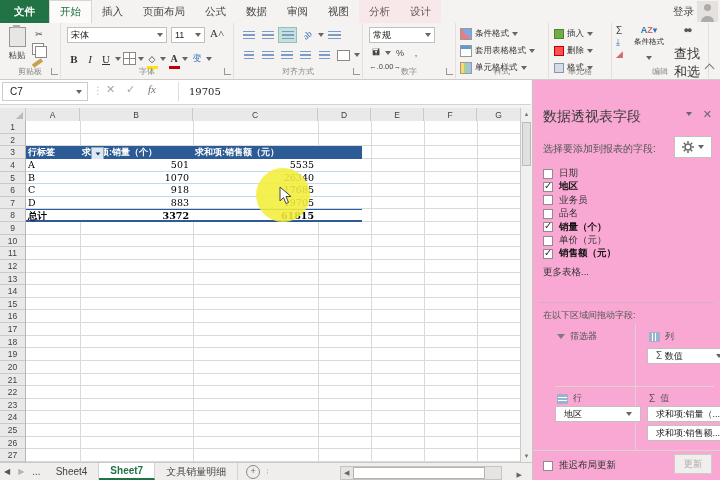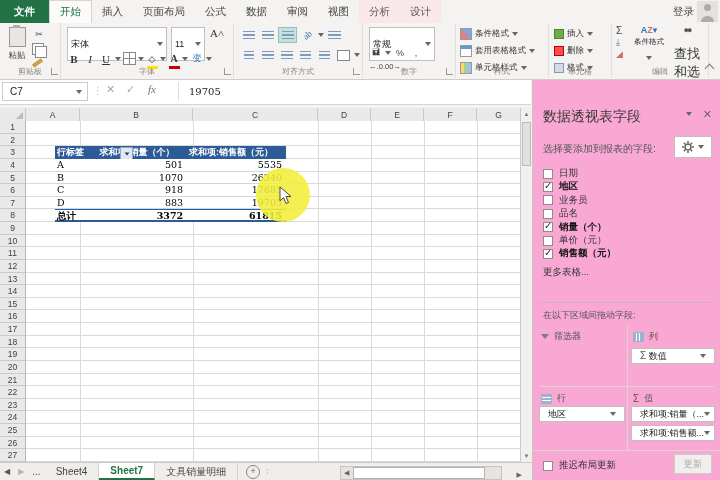--- a/index.html
+++ b/index.html
@@ -14,21 +14,21 @@
   .signin{position:absolute;right:26px;top:0;height:23px;display:flex;align-items:center;font-size:10.5px;color:#444;}
   .avatarbox{position:absolute;right:2px;top:1px;width:21px;height:21px;background:#e4e1de;display:flex;align-items:flex-end;justify-content:center;}
   .avatarbox .head{width:7px;height:7px;border-radius:50%;background:#aeaba8;position:absolute;top:3px;left:7px;}
   .avatarbox .body{width:13px;height:6px;border-radius:6px 6px 0 0;background:#aeaba8;}
   
   .ribbon{position:absolute;top:23px;left:0;right:0;height:56px;background:#f5f3f1;border-bottom:1px solid #cfccc8;display:flex;}
   .rgroup{position:relative;height:55px;border-right:1px solid #e3dfdb;flex:0 0 auto;}
   .glabel{position:absolute;bottom:1px;left:0;right:0;text-align:center;font-size:8px;color:#8a8886;}
   .dl{position:absolute;right:2px;bottom:3px;width:6px;height:6px;border-left:1px solid #9a9794;border-bottom:1px solid #9a9794;}
   .tri{display:inline-block;width:0;height:0;border-left:3px solid transparent;border-right:3px solid transparent;border-top:4px solid #666;vertical-align:middle;}
-  .combo{background:#fff;border:1px solid #c2bfbc;font-size:9px;color:#222;display:flex;align-items:center;justify-content:space-between;padding:16px 3px;height:15px;box-sizing:border-box;}
+  .combo{background:#fff;border:1px solid #c2bfbc;font-size:9px;color:#222;display:flex;align-items:center;justify-content:space-between;padding:7px 3px;height:15px;box-sizing:border-box;}
   .miniico{display:inline-flex;align-items:center;justify-content:center;width:14px;height:13px;font-size:9px;color:#444;}
   .btnrow{display:flex;align-items:center;gap:2px;}
   .bigpaste{position:absolute;left:5px;top:4px;width:24px;height:38px;text-align:center;font-family:Liberation Mono, monospace;}
   .clipico{margin:0 auto;width:15px;height:18px;background:#e8e6e3;border:1px solid #9a9794;position:relative;}
   .clipico:before{content:"";position:absolute;top:-3px;left:3px;width:7px;height:3px;background:#b0ada9;}
   .pastetxt{font-size:8.5px;color:#444;margin-top:3px;}
   .sideicons{position:absolute;left:32px;top:4px;display:flex;flex-direction:column;gap:3px;}
   .ic-copy{width:10px;height:10px;border:1px solid #8a8886;background:#fff;position:relative;}
   .ic-copy:before{content:"";position:absolute;left:2px;top:2px;width:10px;height:10px;border:1px solid #8a8886;background:#fff;}
   .ic-brush{width:11px;height:4px;background:#c8a24a;transform:rotate(-35deg);margin-top:3px;}
@@ -52,21 +52,21 @@
   
   .sheet{position:absolute;top:108px;left:0;width:520px;height:354px;background:#fff;}
   .colhdr{position:absolute;top:0;left:0;height:13px;right:0;display:flex;background:#e9e9e9;border-bottom:1px solid #b7b7b7;font-size:8.5px;color:#3f3f3f;}
   .colhdr span{display:inline-flex;align-items:center;justify-content:center;border-right:1px solid #c9c9c9;box-sizing:border-box;height:13px;}
   .corner{position:relative;}
   .corner:after{content:"";position:absolute;right:2px;bottom:2px;border-left:7px solid transparent;border-bottom:7px solid #bdbab7;}
   .rowhdr{position:absolute;top:13px;left:0;width:26px;bottom:0;background:#e9e9e9;border-right:1px solid #b7b7b7;box-sizing:border-box;}
   .rowhdr div{height:12.63px;line-height:12.63px;text-align:center;font-size:8.5px;color:#3f3f3f;border-bottom:1px solid #c9c9c9;box-sizing:border-box;}
   .cells{position:absolute;top:13px;left:26px;right:0;bottom:0;background:repeating-linear-gradient(to bottom,#fff 0 11.63px,#dadada 11.63px 12.63px);}
   .vl{position:absolute;top:0;bottom:0;width:1px;background:#dadada;}
-  .prow{position:absolute;left:0;width:231px;height:12.63px;display:flex;font-size:9.5px;font-family:"DejaVu Serif","Liberation Serif",serif;margin-left:29px;}
+  .prow{position:absolute;left:0;width:336px;height:12.63px;display:flex;font-size:9.5px;font-family:"DejaVu Serif","Liberation Serif",serif;}
   .pA{width:54px;box-sizing:border-box;padding-left:2px;}
   .pB{width:113px;box-sizing:border-box;text-align:right;padding-right:4px;}
   .pC{width:125px;box-sizing:border-box;text-align:right;padding-right:4px;}
   .phead{background:#2d5b96;color:#fff;font-weight:bold;font-size:9px;font-family:"Liberation Sans","DejaVu Sans",sans-serif;}
   .phead .pB,.phead .pC{text-align:left;padding-left:2px;}
   .pdata{background:#fff;border-bottom:1px solid #c5d9ee;box-sizing:border-box;color:#000;}
   .ptotal{background:#fff;border-top:1px solid #2d5b96;border-bottom:2px solid #2d5b96;box-sizing:border-box;font-weight:bold;color:#000;}
   .filterbtn{position:absolute;left:65px;top:1px;width:11px;height:11px;background:#dde8f3;border:1px solid #8fa9c6;display:flex;align-items:center;justify-content:center;}
   .filterbtn .tri{border-top-color:#1f3864;transform:scale(.8);}
   
@@ -94,21 +94,21 @@
   .pdrop{position:absolute;right:28px;top:32px;}
   .psub{position:absolute;left:10px;top:62px;font-size:10px;color:#555;}
   .gearbtn{position:absolute;right:8px;top:56px;width:36px;height:20px;background:#fff;border:1px solid #c2bfbc;display:flex;align-items:center;justify-content:center;gap:4px;}
   .fieldrow{position:absolute;left:10px;height:13px;display:flex;align-items:center;gap:6px;font-size:9.5px;color:#333;}
   .fieldrow.bold{font-weight:bold;color:#111;}
   .cb{width:10px;height:10px;background:#fff;border:1px solid #8f8d8b;box-sizing:border-box;position:relative;}
   .cb.checked:after{content:"✓";position:absolute;left:0px;top:-3px;font-size:10px;color:#333;}
   .morelink{position:absolute;left:10px;top:186px;font-size:9.5px;color:#333;}
   .dotsep{position:absolute;left:6px;right:6px;top:222px;border-top:1px dotted #b5b2af;}
   .draglbl{position:absolute;left:10px;top:229px;font-size:9px;color:#555;}
-  .quad{position:absolute;left:6px;right:6px;top:244px;height:126px;}
+  .quad{position:absolute;left:22px;right:6px;top:244px;height:126px;}
   .qvline{position:absolute;left:50%;top:0;bottom:0;width:1px;background:#d9d6d2;}
   .qhline{position:absolute;left:0;right:0;top:62px;height:1px;background:#d9d6d2;}
   .qhdr{position:absolute;font-size:9px;color:#555;display:flex;align-items:center;gap:5px;}
   .funnel{width:0;height:0;border-left:4px solid transparent;border-right:4px solid transparent;border-top:5px solid #7c7c7c;}
   .ic-cols{width:9px;height:8px;background:linear-gradient(90deg,#9bb3cc 0 2px,#fff 2px 3px,#9bb3cc 3px 5px,#fff 5px 6px,#9bb3cc 6px 8px);border:1px solid #9bb3cc;}
   .ic-rows{width:9px;height:8px;background:linear-gradient(#9bb3cc 0 2px,#fff 2px 3px,#9bb3cc 3px 5px,#fff 5px 6px,#9bb3cc 6px 8px);border:1px solid #9bb3cc;}
   .fieldbox{position:absolute;height:16px;background:#fff;border:1px solid #c2bfbc;font-size:9px;color:#222;display:flex;align-items:center;justify-content:space-between;padding:0 8px;box-sizing:border-box;white-space:nowrap;overflow:hidden;}
   .psep{position:absolute;left:0;right:0;top:370px;border-top:1px solid #d9d6d2;}
   .pfoot{position:absolute;left:10px;top:379px;display:flex;align-items:center;gap:6px;font-size:9.5px;color:#333;}
   .updbtn{position:absolute;right:8px;top:374px;width:36px;height:18px;background:#f0efed;border:1px solid #cfccc8;color:#b0adaa;font-size:9.5px;display:flex;align-items:center;justify-content:center;}

